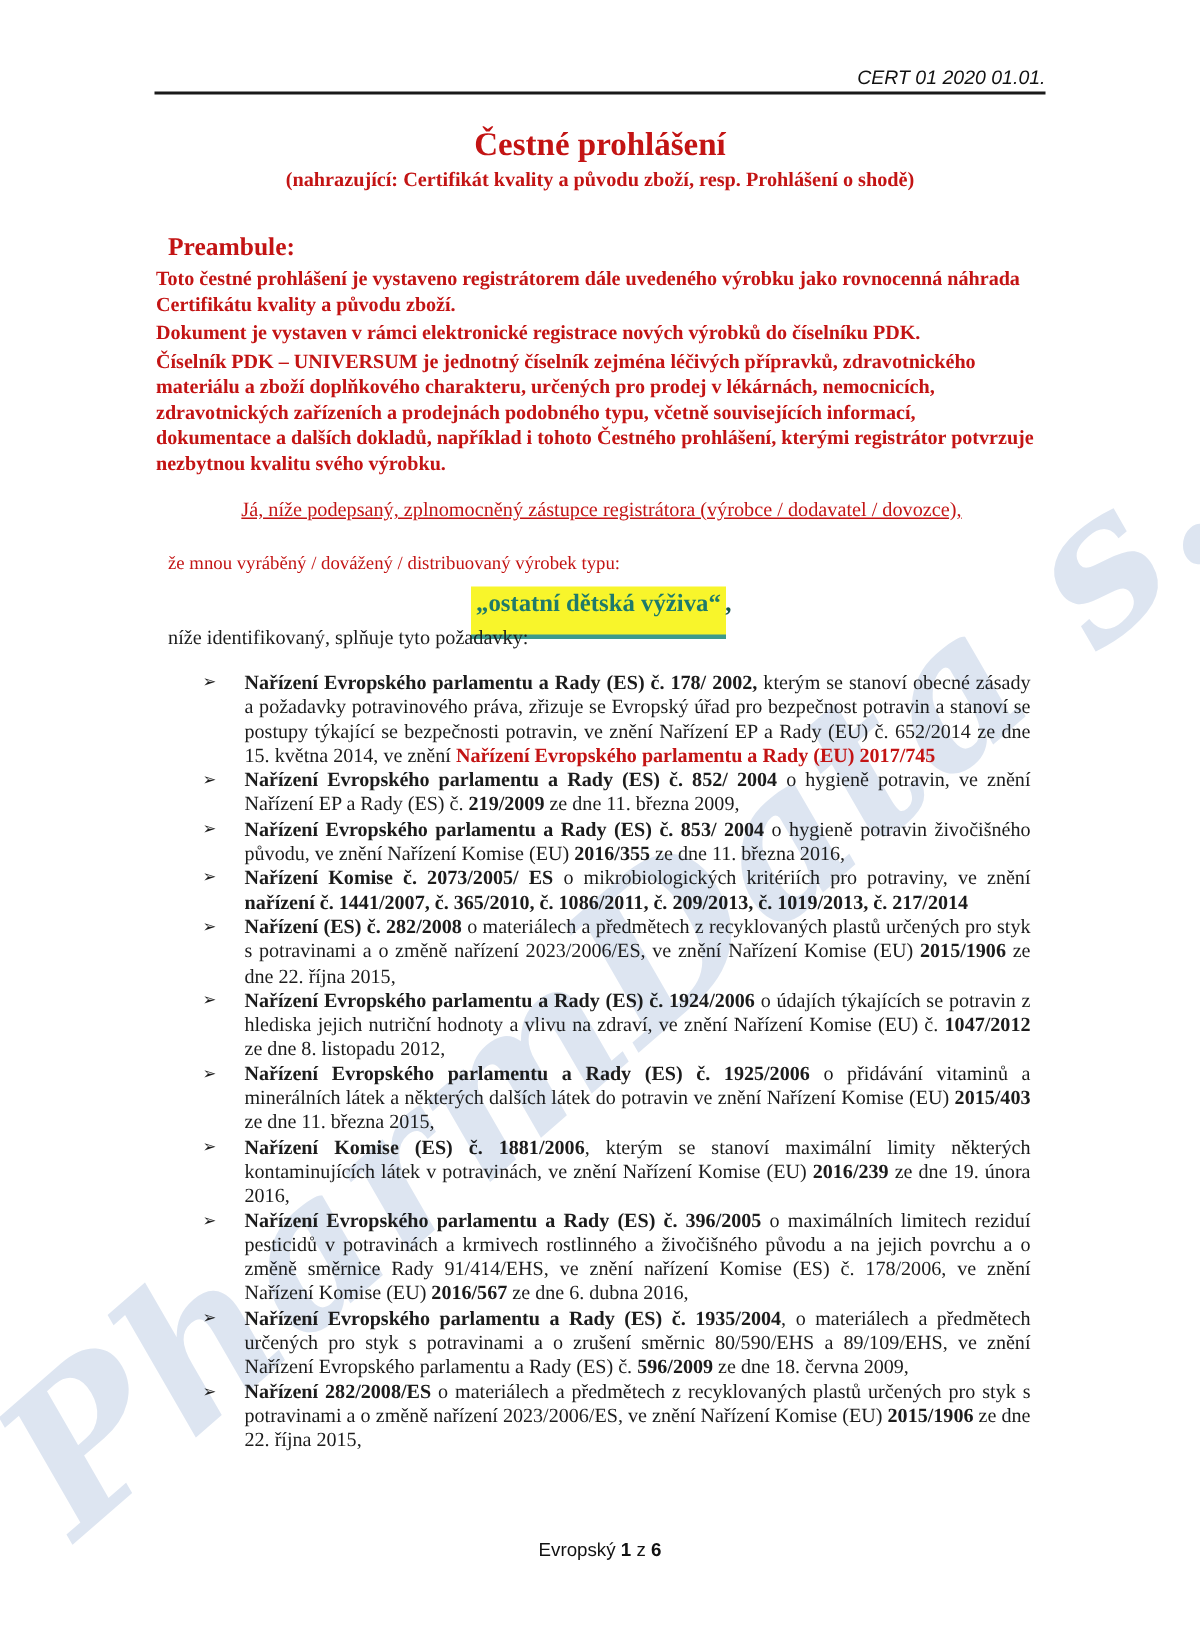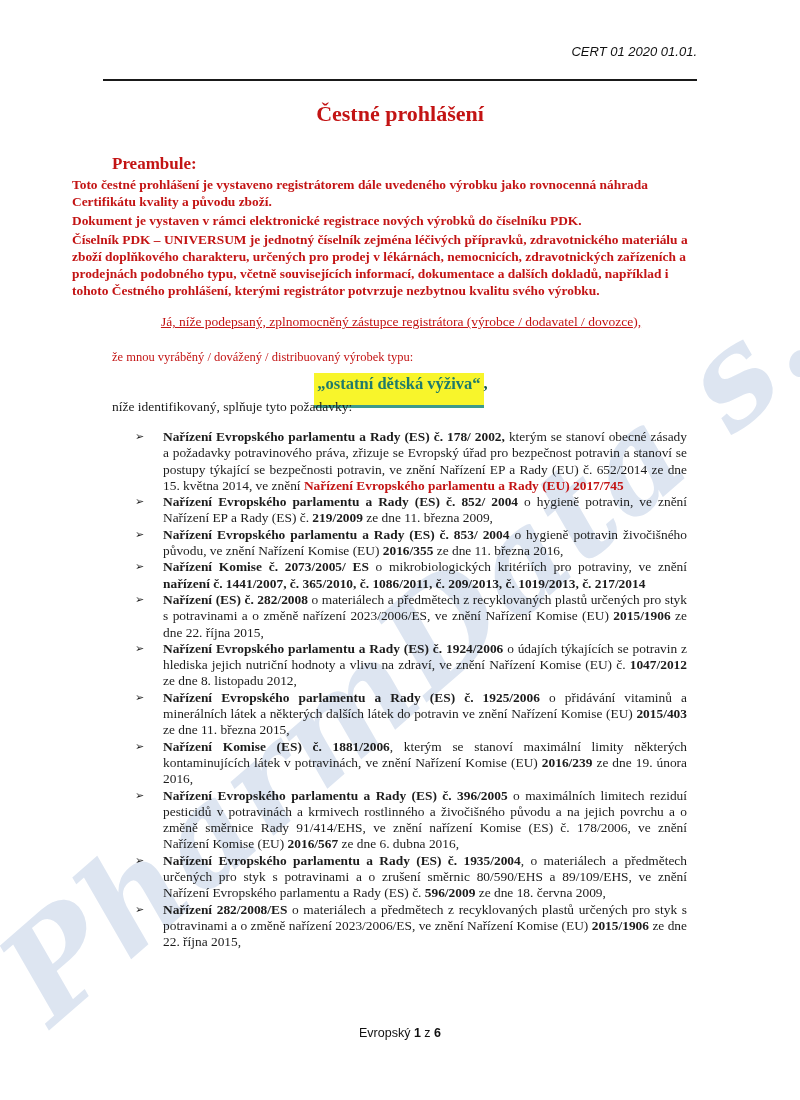--- a/index.html
+++ b/index.html
@@ -30,21 +30,21 @@
     font-size:132px;letter-spacing:2px;
     color:var(--watermark-blue);
     white-space:nowrap;
     user-select:none;
   }
   
   .header{
     margin:44px 103px 0 103px;
     border-bottom:2px solid #1a1a1a;
     text-align:right;
-    padding-bottom:20px;
+    padding-bottom:2px;
     font-family:"Liberation Sans", sans-serif;
     font-style:italic;font-size:13px;color:#111;
   }
   
   .title{
     margin:20px 0 0 0;
     text-align:center;
     color:var(--accent-red);
     font-size:22px;font-weight:bold;
   }
@@ -54,21 +54,21 @@
     color:var(--accent-red);
     font-size:13.5px;font-weight:bold;
   }
   
   .preamble-heading{
     margin:27px 110px 0 112px;
     color:var(--accent-red);
     font-size:17px;font-weight:bold;
   }
   .preamble-p{
-    margin:2px 110px 0 72px;
+    margin:2px 110px 0 104px;
     color:var(--accent-red);
     font-size:13.4px;font-weight:bold;
     line-height:17px;
   }
   
   .decl-intro{
     margin:15px 110px 0 112px;
     text-align:center;
     color:var(--accent-red);
     font-size:13.5px;
@@ -140,20 +140,21 @@
 <div class="page">
 
   <div class="watermark">PharmData s. r. o.</div>
 
   <div class="content">
     <div class="header">
       <span>CERT  01 2020 01.01.</span>
     </div>
 
     <h1 class="title">Čestné prohlášení</h1>
+    <div class="subtitle">(nahrazující: Certifikát kvality a původu zboží, resp. Prohlášení o shodě)</div>
 
     <div class="preamble-heading">Preambule:</div>
     <p class="preamble-p">Toto čestné prohlášení je vystaveno registrátorem dále uvedeného výrobku jako rovnocenná náhrada Certifikátu kvality a původu zboží.</p>
     <p class="preamble-p">Dokument je vystaven v rámci elektronické registrace nových výrobků do číselníku PDK.</p>
     <p class="preamble-p">Číselník PDK – UNIVERSUM je jednotný číselník zejména léčivých přípravků, zdravotnického materiálu a zboží doplňkového charakteru, určených pro prodej v lékárnách, nemocnicích, zdravotnických zařízeních a prodejnách podobného typu, včetně souvisejících informací, dokumentace a dalších dokladů, například i tohoto Čestného prohlášení, kterými registrátor potvrzuje nezbytnou kvalitu svého výrobku.</p>
 
     <p class="decl-intro">Já, níže podepsaný, zplnomocněný zástupce registrátora (výrobce / dodavatel / dovozce),</p>
     <p class="product-line">že mnou vyráběný / dovážený  / distribuovaný výrobek typu:</p>
 
     <div class="product-row">

